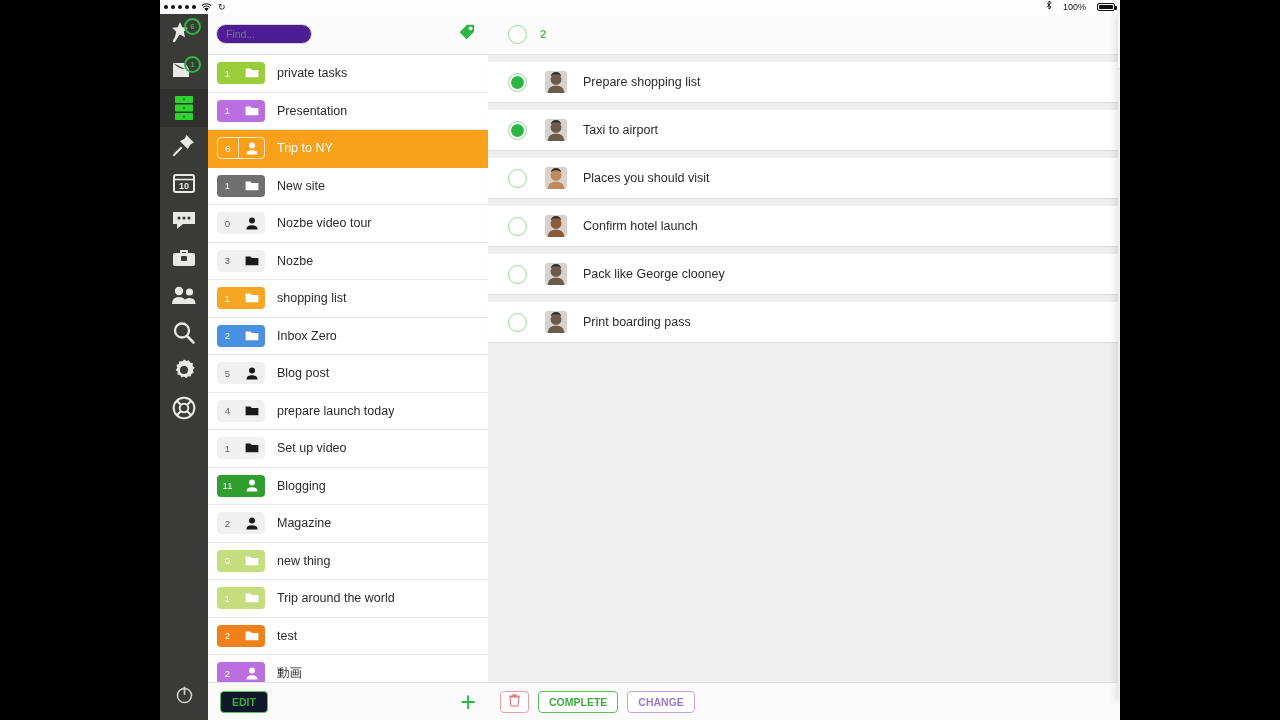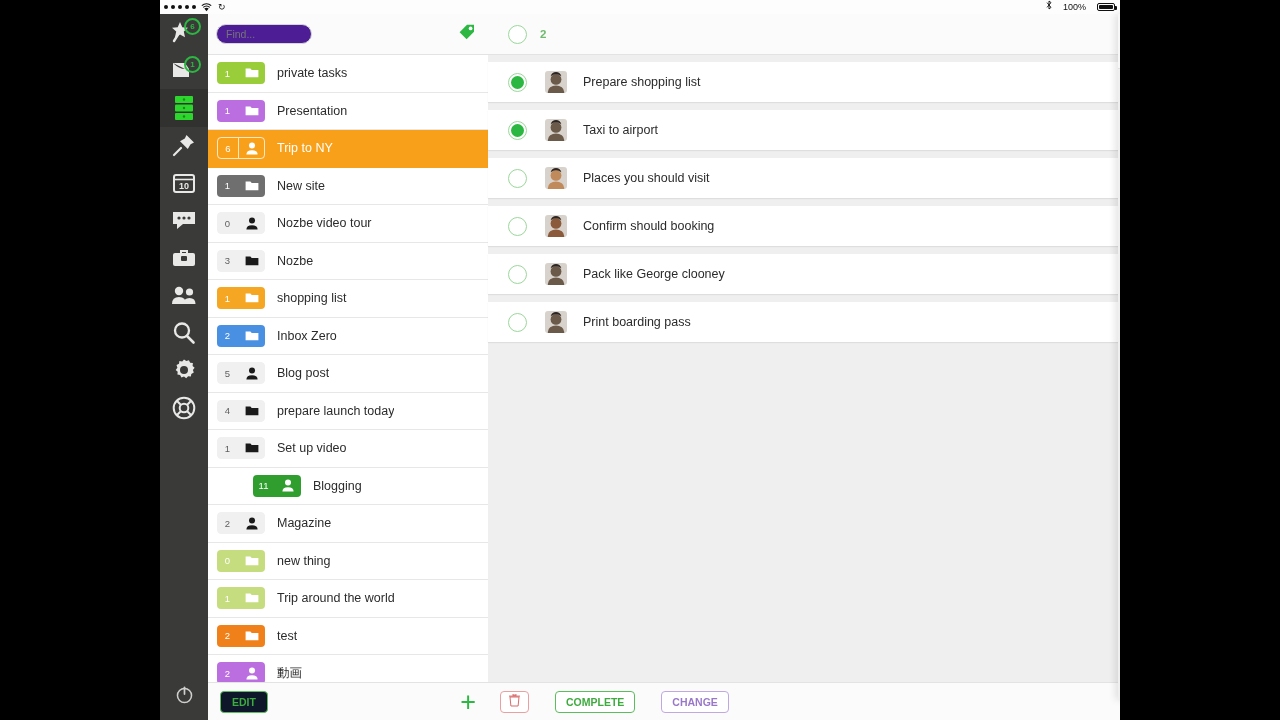--- a/index.html
+++ b/index.html
@@ -161,21 +161,21 @@
   .avatar {
     width: 22px; height: 22px; border-radius: 3px; margin-left: 18px;
     flex: 0 0 auto; overflow: hidden; position: relative;
   }
   .avatar svg { display:block; }
   .task-title { margin-left: 16px; font-size: 12.5px; color: #2b2b2b; }
 
   #task-footer {
     position: absolute; left: 0; bottom: 0; right: 0; height: 38px;
     background: #fbfbfb; border-top: 1px solid #e3e3e3;
-    display: flex; align-items: center; gap: 26px; padding-left: 12px;
+    display: flex; align-items: center; gap: 9px; padding-left: 12px;
   }
   .tbtn {
     border-radius: 4px; background: #fff; font-size: 10.5px; font-weight: bold;
     padding: 4px 10px; font-family: "Liberation Sans", sans-serif;
   }
   #trash-btn { border: 1px solid #e8a0a0; color: #d96b6b; padding: 2px 8px; font-size: 13px; line-height: 14px;}
   #complete-btn { border: 1px solid #5cbd5c; color: #3faa3f; }
   #change-btn { border: 1px solid #c0a8e0; color: #9a78c8; }
 
   
@@ -467,21 +467,21 @@
             <div class="cnt">1</div>
             <div class="ico">
               <svg width="14" height="12" viewBox="0 0 14 12">
                 <path d="M0.6 1.4 h4.8 l1.3 1.7 h6.7 v7.2 H0.6 Z" fill="#1a1a1a"></path>
               </svg>
             </div>
           </div>
           <div class="proj-label">Set up video</div>
         </div>
         <div class="proj-row">
-          <div class="pill" style="background: rgb(47, 158, 47); margin-left: 36px;">
+          <div class="pill" style="background: rgb(47, 158, 47);">
             <div class="cnt">11</div>
             <div class="ico">
               <svg width="12" height="13" viewBox="0 0 12 13">
                 <circle cx="6" cy="3.6" r="3" fill="#ffffff"></circle>
                 <path d="M0.4 12.6 q0-4.3 5.6-4.3 t5.6 4.3 Z" fill="#ffffff"></path>
               </svg>
             </div>
           </div>
           <div class="proj-label">Blogging</div>
         </div>
@@ -596,21 +596,21 @@
         <div class="task-row">
           <span class="radio"></span>
           <span class="avatar">
             <svg width="22" height="22" viewBox="0 0 22 22">
               <rect width="22" height="22" fill="#d8d2cc"></rect>
               <circle cx="11" cy="8.4" r="5.4" fill="#8a5a3a"></circle>
               <ellipse cx="11" cy="21" rx="8.2" ry="6.6" fill="#8a5a3a"></ellipse>
               <path d="M5.6 5.2 q5.4-4 10.8 0 q-1.5-4.2-5.4-4.2 t-5.4 4.2 Z" fill="#2e2622"></path>
             </svg>
           </span>
-          <span class="task-title">Confirm should booking</span>
+          <span class="task-title">Confirm hotel launch</span>
         </div>
         <div class="task-row">
           <span class="radio"></span>
           <span class="avatar">
             <svg width="22" height="22" viewBox="0 0 22 22">
               <rect width="22" height="22" fill="#d8d2cc"></rect>
               <circle cx="11" cy="8.4" r="5.4" fill="#6b5a4a"></circle>
               <ellipse cx="11" cy="21" rx="8.2" ry="6.6" fill="#6b5a4a"></ellipse>
               <path d="M5.6 5.2 q5.4-4 10.8 0 q-1.5-4.2-5.4-4.2 t-5.4 4.2 Z" fill="#2e2622"></path>
             </svg>

